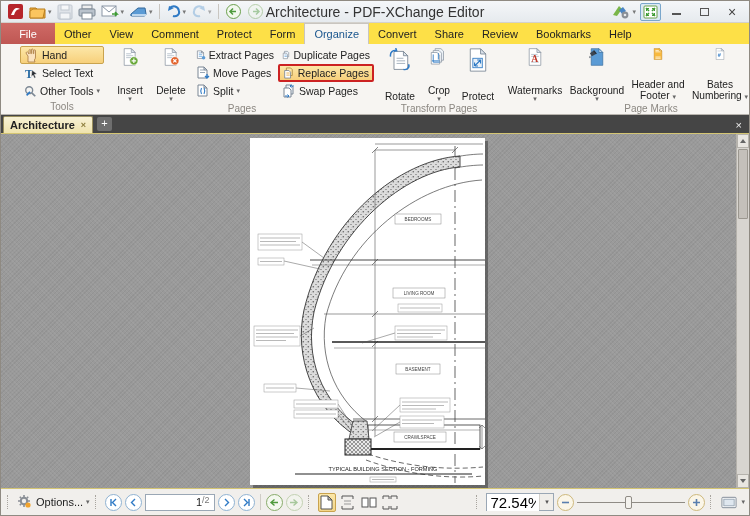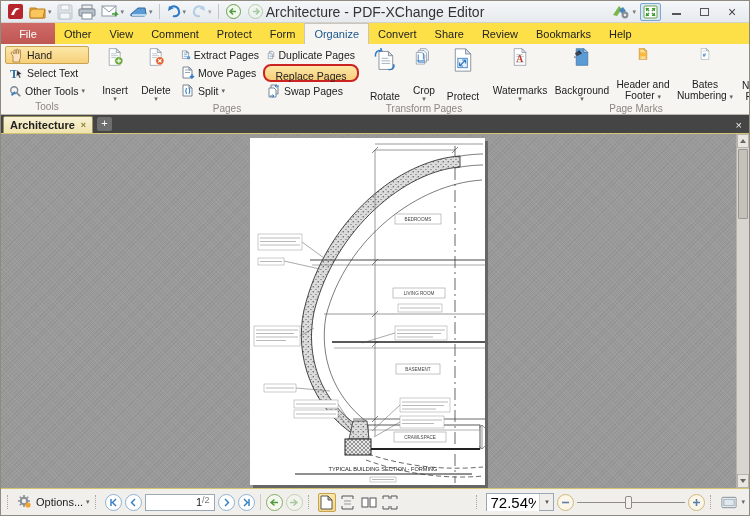--- a/index.html
+++ b/index.html
@@ -23,31 +23,31 @@
   
   .menubar { height:21px; background:#fde047; display:flex; align-items:stretch; font-size:11px; color:#222; position:relative; }
   .file-tab { width:54px; background:linear-gradient(#cf6a66,#bf5753); color:#fff; display:flex; align-items:center; justify-content:center; }
   .mtab { padding:0 9px; display:flex; align-items:center; cursor:default; }
   .mtab.active { background:#f7f5f2; border:1px solid #c9c5bf; border-bottom:none; color:#1a568e; }
   .menubar-right { margin-left:auto; display:flex; align-items:center; gap:4px; padding-right:6px; }
   .mini-cmd { display:flex; align-items:center; gap:3px; font-size:11px; color:#222; }
   .collapse-btn { color:#666; font-size:10px; padding:0 4px; }
 
   
-  .ribbon { height:71px; background:#f7f5f2; border-bottom:1px solid #b8b4ae; display:flex; align-items:stretch; padding:2px 0 0 2px; }
+  .ribbon { height:71px; background:#f7f5f2; border-bottom:1px solid #b8b4ae; display:flex; align-items:stretch; padding:2px 0 0 17px; }
   .rgroup { display:flex; flex-direction:column; padding:0 2px; }
   .rgroup-body { flex:1; display:flex; align-items:flex-start; }
   .rgroup-label { text-align:center; font-size:10px; color:#8b8781; height:13px; line-height:13px; }
   .rsep { width:1px; background:#dcd8d2; margin:2px 1px 3px 1px; }
 
   .stackcol { display:flex; flex-direction:column; justify-content:flex-start; }
   .sbtn { height:18px; display:flex; align-items:center; gap:3px; padding:1px 3px; font-size:10.5px; color:#222; border:1px solid transparent; border-radius:2px; white-space:nowrap; }
   .sbtn .caret { font-size:7px; color:#666; }
   .sbtn.active-tool { background:linear-gradient(#fce7a8,#f7d07b); border-color:#c9a34e; }
-  .callout-red { border:2px solid #cc2222 !important; border-radius:8px;flex-direction:column; }
+  .callout-red { border:2px solid #cc2222 !important; border-radius:2px; }
   .sbtn.hilite { background:linear-gradient(#fce7a8,#f7d07b); border:1px solid #c9a34e; }
 
   .bigbtn { display:flex; flex-direction:column; align-items:center; justify-content:flex-start; padding:2px 2px 0 2px; font-size:10.2px; line-height:11px; color:#222; text-align:center; border-radius:2px; height:56px; }
   .bigbtn .blabel { margin-top:19px; }
   .bigbtn .caret-line { font-size:7px; color:#666; line-height:6px; }
   .caret-inline { font-size:7px; color:#666; }
 
   
   .doctabs { height:19px; background:#454545; display:flex; align-items:flex-end; border-bottom:1px solid #d4c573; }
   .doctab { height:17px; margin-left:2px; background:linear-gradient(#f8f2d6,#efe3ad); border:1px solid #9a8f5d; border-bottom:none; border-radius:2px 2px 0 0; display:flex; align-items:center; gap:6px; padding:0 6px; font-size:11px; color:#222;font-weight:bold; }

